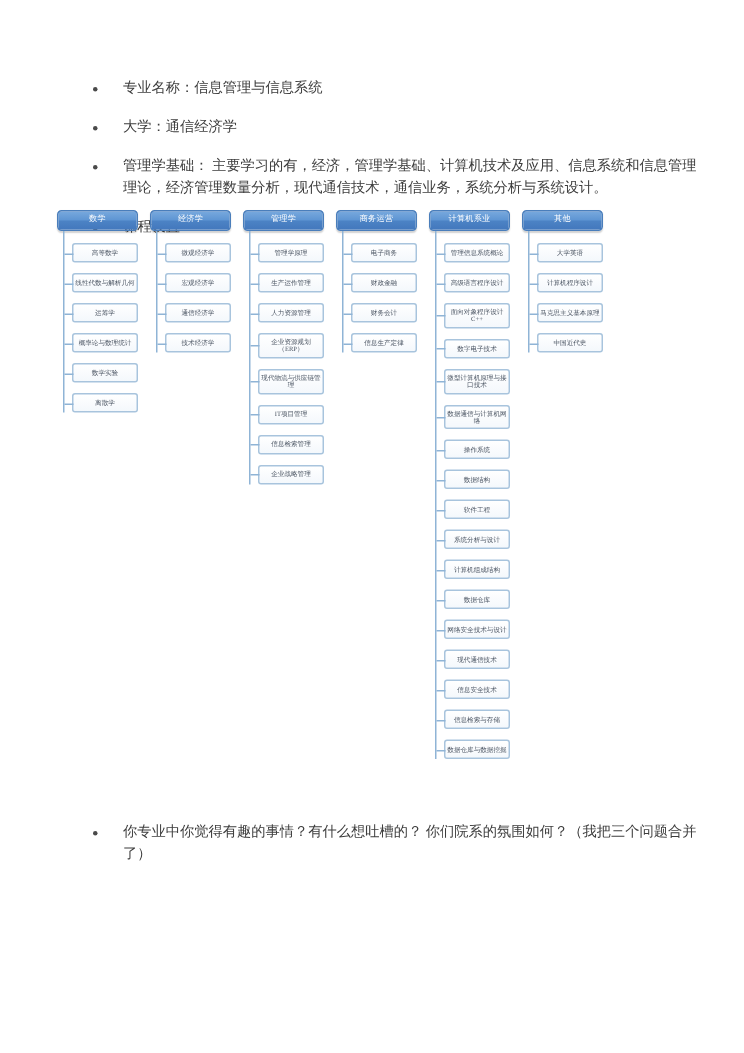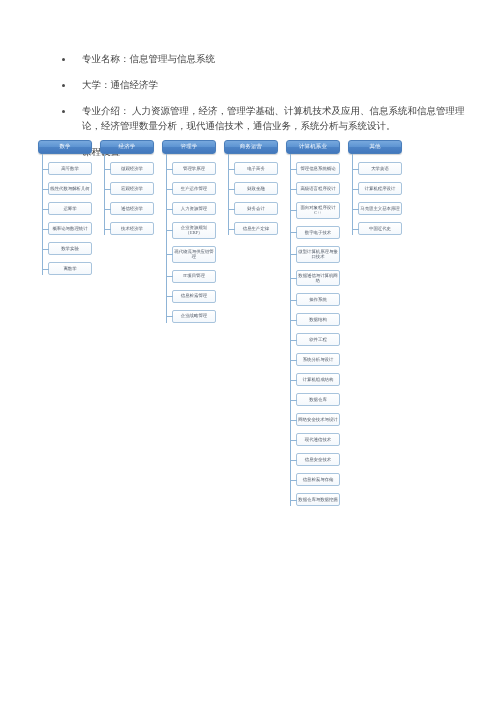--- a/index.html
+++ b/index.html
@@ -113,21 +113,21 @@
   .node-text{display:block;width:100%;}
 </style>
 </head>
 <body>
 
 <div class="page">
 
   <ul class="qa-list">
       <li class="qa-item">专业名称：信息管理与信息系统</li>
       <li class="qa-item">大学：通信经济学</li>
-      <li class="qa-item">专业介绍：  人力资源管理，经济，管理学基础、计算机技术及应用、信息系统和信息管理理论，经济管理数量分析，现代通信技术，通信业务，系统分析与系统设计。</li>
+      <li class="qa-item">管理学基础：  主要学习的有，经济，管理学基础、计算机技术及应用、信息系统和信息管理理论，经济管理数量分析，现代通信技术，通信业务，系统分析与系统设计。</li>
       <li class="qa-item">课程设置</li>
     </ul>
 
   <div class="diagram">
       <div class="col" style="left: 0px;">
         <div class="col-head">数学</div>
         <div class="col-body">
           <div class="node">
             <span class="node-text">高等数学</span>
           </div>
@@ -279,14 +279,17 @@
           <div class="node">
             <span class="node-text">马克思主义基本原理</span>
           </div>
           <div class="node">
             <span class="node-text">中国近代史</span>
           </div>
         </div>
       </div>
     </div>
 
+  <ul class="qa-bottom">
+      <li class="qa-item">你专业中你觉得有趣的事情？有什么想吐槽的？  你们院系的氛围如何？（我把三个问题合并了）</li>
+    </ul>
 
 </div>
 
 </body></html>

